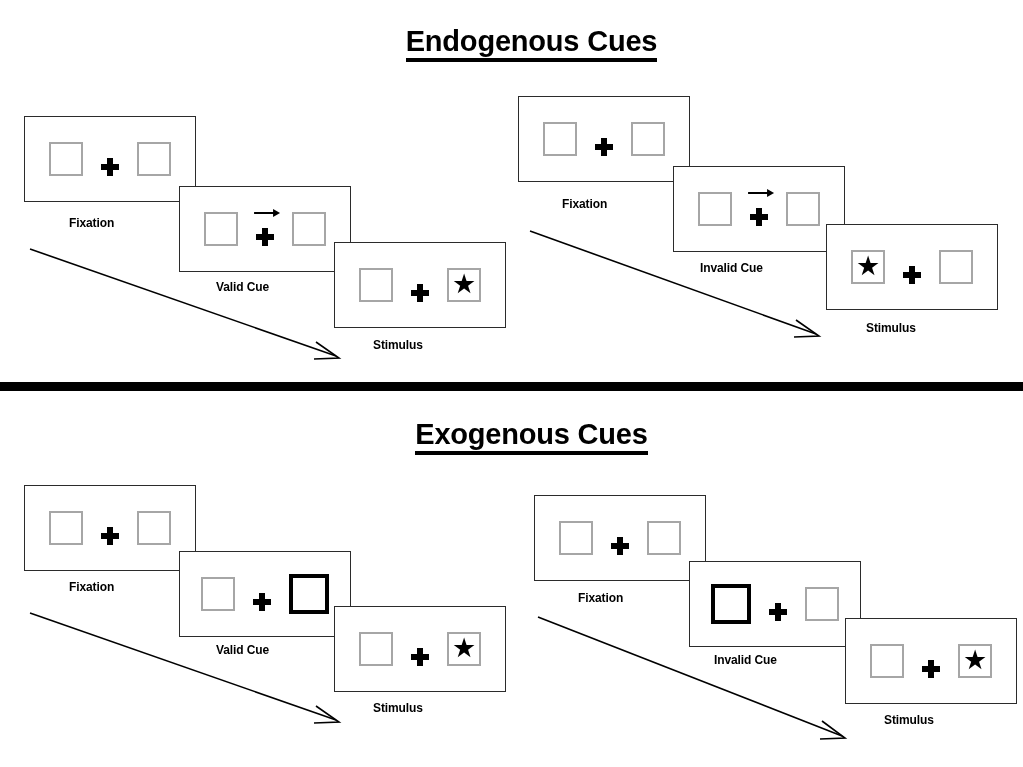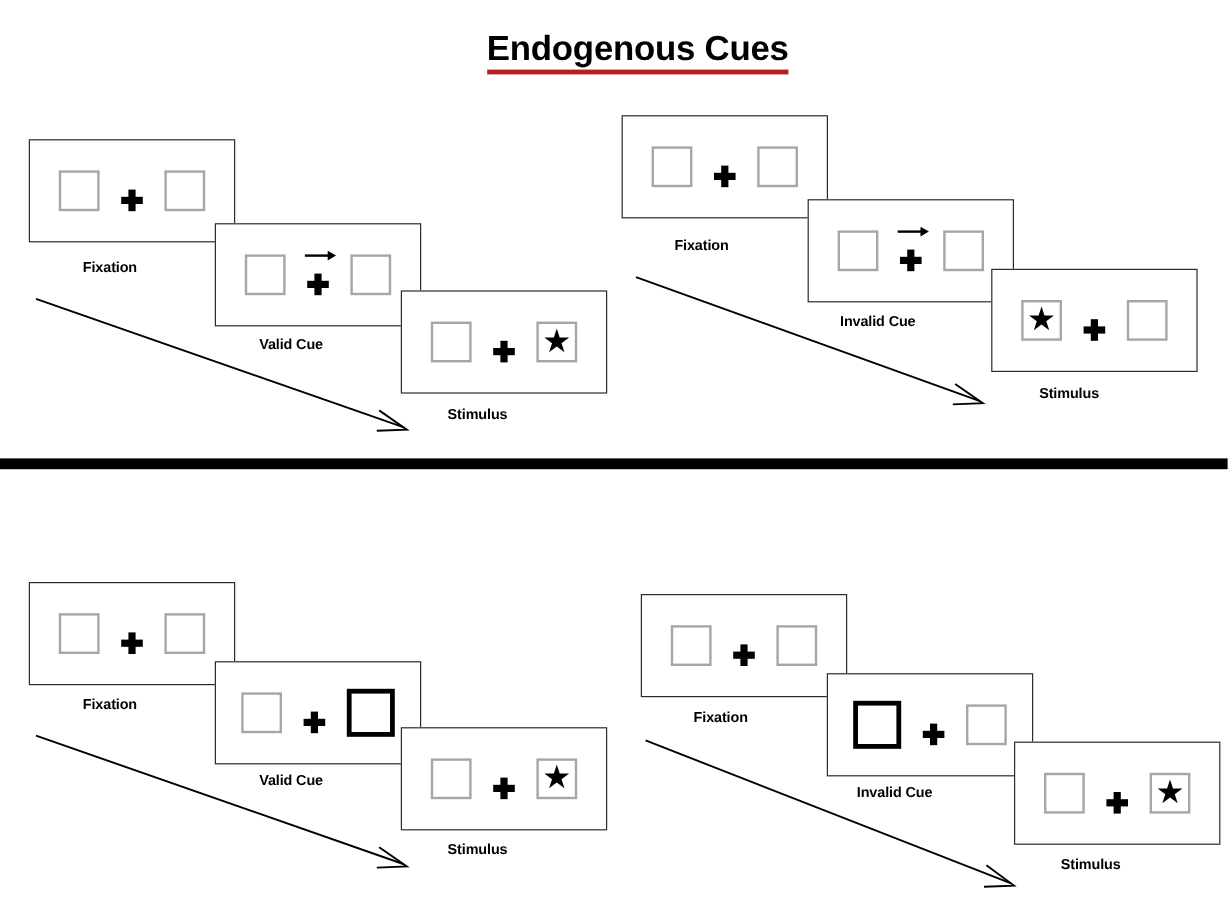--- a/index.html
+++ b/index.html
@@ -29,21 +29,21 @@
   .section-title {
     position: absolute;
     width: 1023px;
     text-align: center;
     font-size: 29px;
     font-weight: bold;
     letter-spacing: -0.2px;
     white-space: nowrap;
   }
   .section-title span.ttl {
-    border-bottom: 4px solid #b91c1c;
+    border-bottom: 4px solid #000000;
     padding-bottom: 1px;
     margin-left: 40px;
   }
   #title-endogenous { top: 25px; }
   #title-exogenous  { top: 418px; }
 
   
   .divider {
     position: absolute;
     left: 0;
@@ -264,20 +264,23 @@
 
   <div class="time-arrow" style="left:528px; top:228px;">
     <svg width="300" height="115" viewBox="0 0 300 115">
       <line x1="2" y1="3" x2="288" y2="106" stroke="#000" stroke-width="1.6"></line>
       <path d="M 268 92 L 291 108 L 266 109" fill="none" stroke="#000" stroke-width="1.6"></path>
     </svg>
   </div>
 
   <div class="divider"></div>
 
+  <div class="section-title" id="title-exogenous">
+    <span class="ttl">Exogenous Cues</span>
+  </div>
 
   <div class="frame" id="ex-v-fix" style="left:24px; top:485px; width:172px; height:86px;">
     <div class="frame-inner">
       <div class="box"></div>
       <div class="center-col">
         <div class="cross"></div>
       </div>
       <div class="box"></div>
     </div>
   </div>

